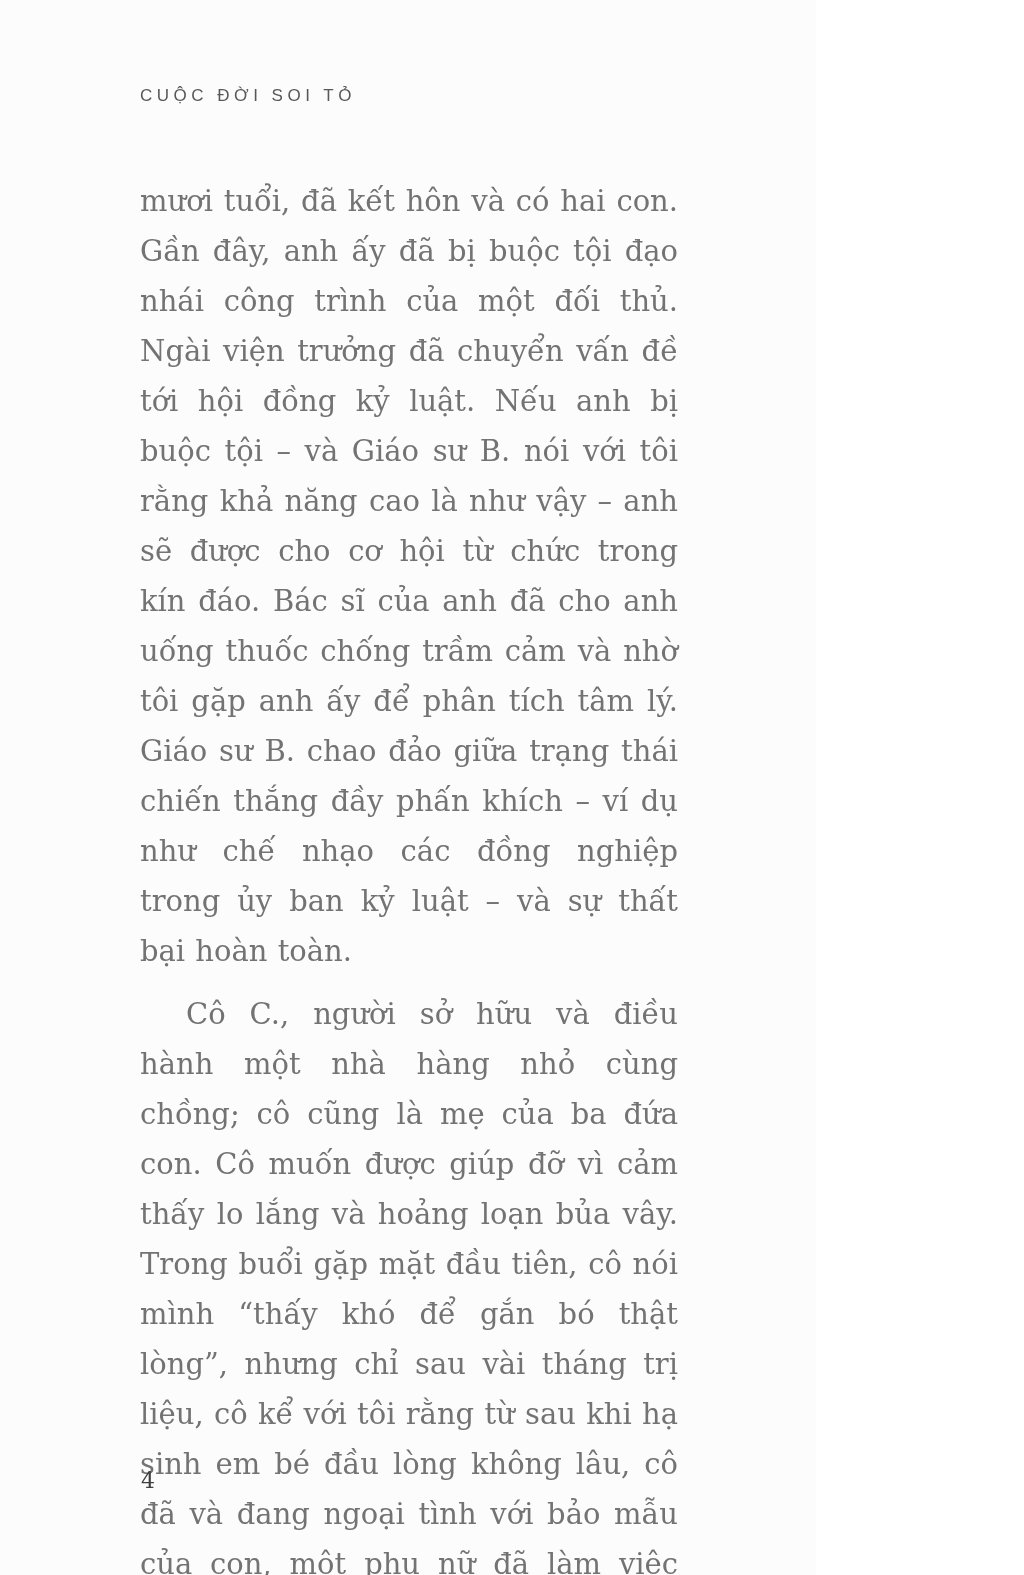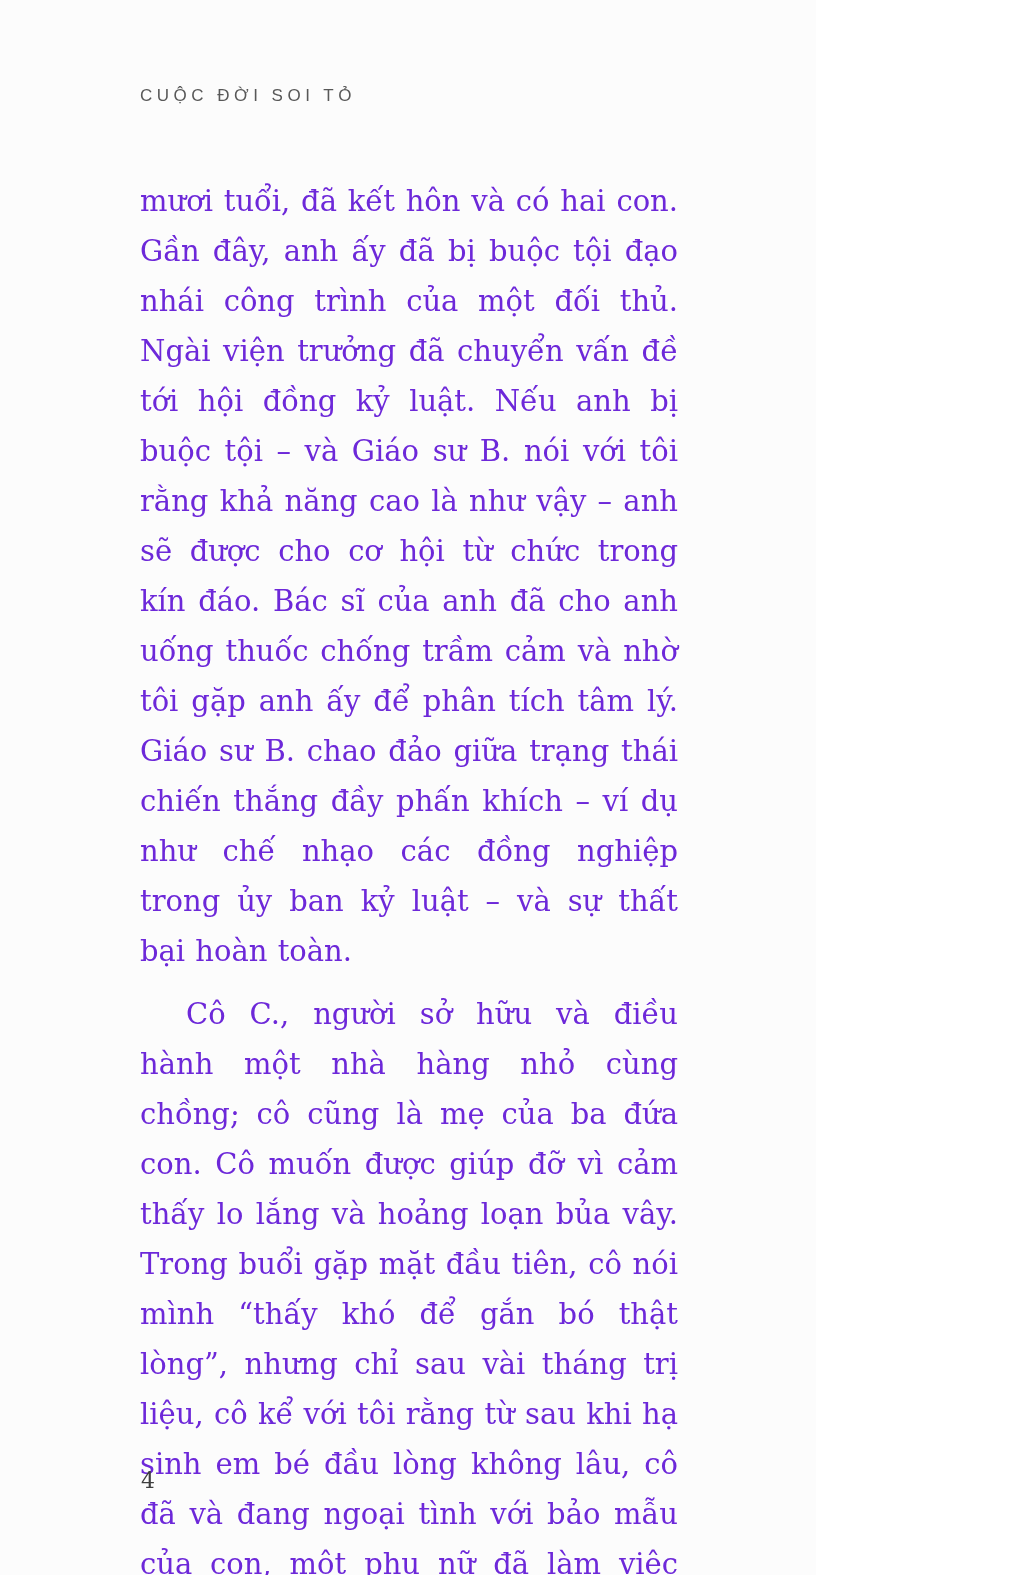--- a/index.html
+++ b/index.html
@@ -21,21 +21,21 @@
     font-family: "Liberation Sans", "DejaVu Sans", sans-serif;
     font-size: 17px;
     font-weight: 400;
     letter-spacing: 4.5px;
     color: #585858;
     margin: 0 0 70px 0;
   }
   .body-text p {
     font-size: 29px;
     line-height: 50px;
-    color: #6d28d9;
+    color: #737373;
     text-align: justify;
     text-indent: 46px;
     margin: 12px 0 13px 0;
     word-spacing: 1px;
   }
   .body-text p.continuation {
     text-indent: 0;
   }
   .body-text p:last-child {
     margin-bottom: 0;

